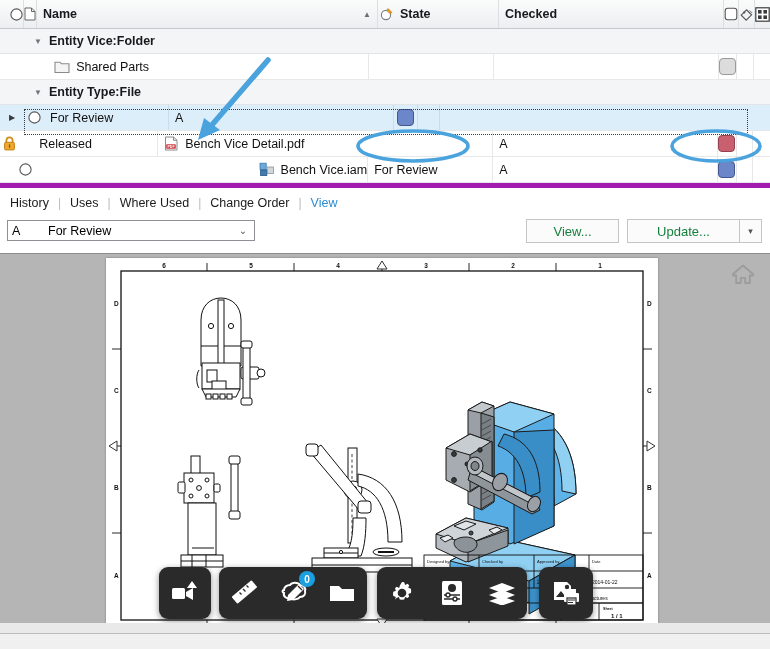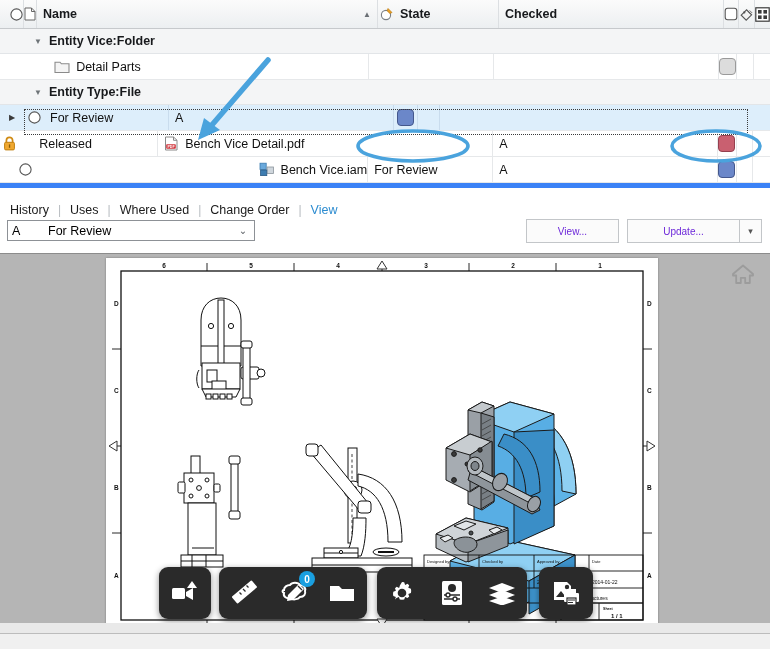--- a/index.html
+++ b/index.html
@@ -4,21 +4,21 @@
 <style>
   html,body{margin:0;padding:0;}
   body{
     width:770px;height:649px;overflow:hidden;
     font-family:"Liberation Sans", sans-serif;
     font-size:12px;color:#000;background:#fff;
   }
   .app{position:relative;width:770px;height:649px;}
 
   
-  .grid{position:absolute;left:0;top:0;width:770px;height:188px;background:#3b82f6;}
+  .grid{position:absolute;left:0;top:0;width:770px;height:188px;background:#a21caf;}
   .grid-header{
     display:flex;align-items:center;height:28px;
     background:linear-gradient(to bottom,#fbfbfb,#eceff1);
     border-bottom:1px solid #c6c9cc;
     font-weight:bold;font-size:12.5px;color:#17191c;
   }
   .hcell{height:28px;display:flex;align-items:center;box-sizing:border-box;
     border-right:1px solid #dcdfe2;padding-left:6px;}
   .c-gutter{width:24px;border-right:none;}
   .c-state-icon{width:14px;}
@@ -59,34 +59,34 @@
   .name-with-icon{display:flex;align-items:center;gap:6px;}
 
   
   .pill{width:15px;height:15px;border-radius:4px;border:1px solid rgba(0,0,0,.35);}
   .pill.blue{background:#6b87c9;border-color:#44578c;}
   .pill.red{background:#c96070;border-color:#95404f;}
   .pill.grey{background:#dcdcdc;border-color:#9a9a9a;}
 
   
   .tabs-bar{position:absolute;left:0;top:189px;width:770px;height:28px;
-    background:#fff;display:flex;align-items:flex-end;padding-left:8px;box-sizing:border-box;}
+    background:#fff;display:flex;align-items:center;padding-left:8px;box-sizing:border-box;}
   .tab{font-size:12.5px;color:#1b1b1b;padding:0 2px;cursor:default;}
   .tab.active{color:#2d8cd0;}
   .tabsep{color:#b7bcc0;margin:0 7px;}
 
   .ctrl-bar{position:absolute;left:0;top:217px;width:770px;height:36px;background:#fff;}
   .combo{position:absolute;left:7px;top:3px;width:248px;height:21px;
     border:1px solid #8d9196;background:#fff;display:flex;align-items:center;
     box-sizing:border-box;font-size:12.5px;}
   .combo .rev{padding-left:4px;width:36px;}
   .combo .val{flex:1;}
   .combo .chev{width:22px;text-align:center;color:#5c6066;font-size:10px;}
   .btn{position:absolute;top:2px;height:24px;border:1px solid #c3c6c9;background:#fbfbfb;
-    display:flex;align-items:center;justify-content:center;font-size:10px;color:#6d28d9;
+    display:flex;align-items:center;justify-content:center;font-size:13px;color:#15803d;
     box-sizing:border-box;}
   .btn-view{left:526px;width:93px;}
   .btn-update{left:627px;width:113px;}
   .btn-split{left:740px;width:22px;border-left:none;color:#555;font-size:9px;}
 
   
   .viewer{position:absolute;left:0;top:253px;width:770px;height:380px;background:#b5b5b5;
     box-sizing:border-box;border-top:1px solid #8c8c8c;}
   .sheet{position:absolute;left:106px;top:4px;width:552px;height:372px;background:#fff;
     box-shadow:0 0 2px rgba(0,0,0,.35);}
@@ -187,21 +187,21 @@
 
     <div class="row">
       <div class="cell r-gutter"></div>
       <div class="cell r-lock"></div>
       <div class="cell r-name">
         <span class="folder-indent">
           <svg width="16" height="14" viewBox="0 0 16 14">
               <path d="M1 2.2h5l1.4 1.6H15V12.5H1z" fill="#f4f4f4" stroke="#8a8a8a" stroke-width="1.1"></path>
             </svg>
         </span>
-        <span style="margin-left:6px;">Detail Parts</span>
+        <span style="margin-left:6px;">Shared Parts</span>
       </div>
       <div class="cell" style="flex:0 0 125px;">
         <span></span>
       </div>
       <div class="cell r-rev">
         <span></span>
       </div>
       <div class="cell r-i1">
         <span class="pill grey"></span>
       </div>

